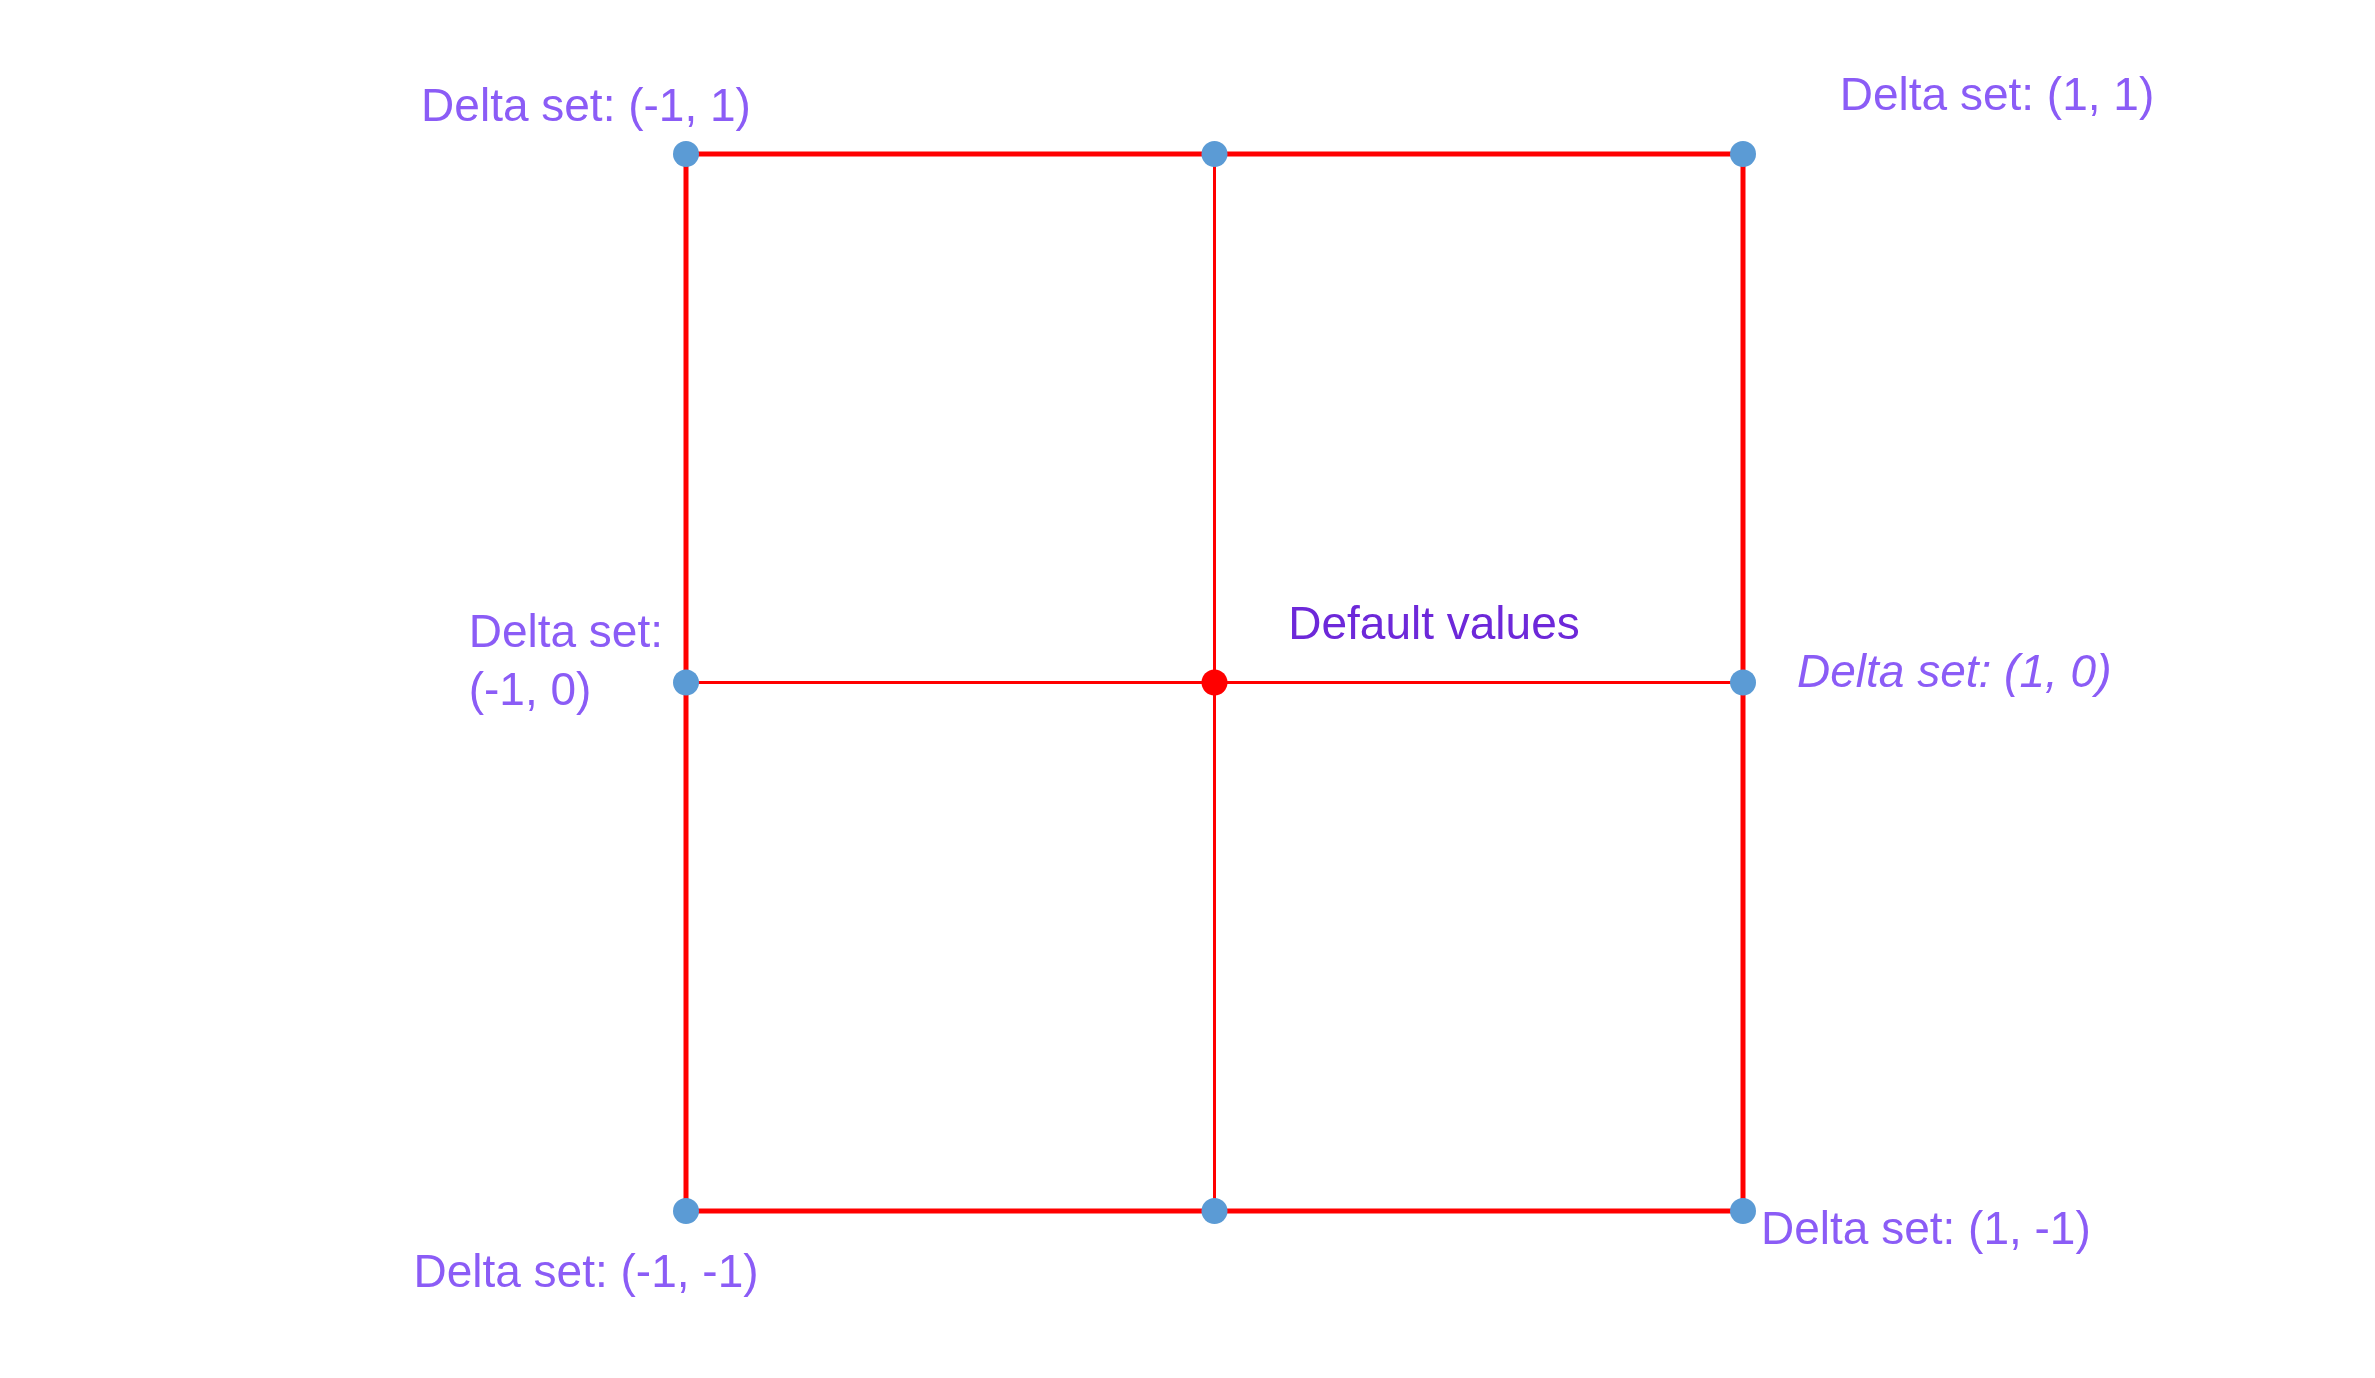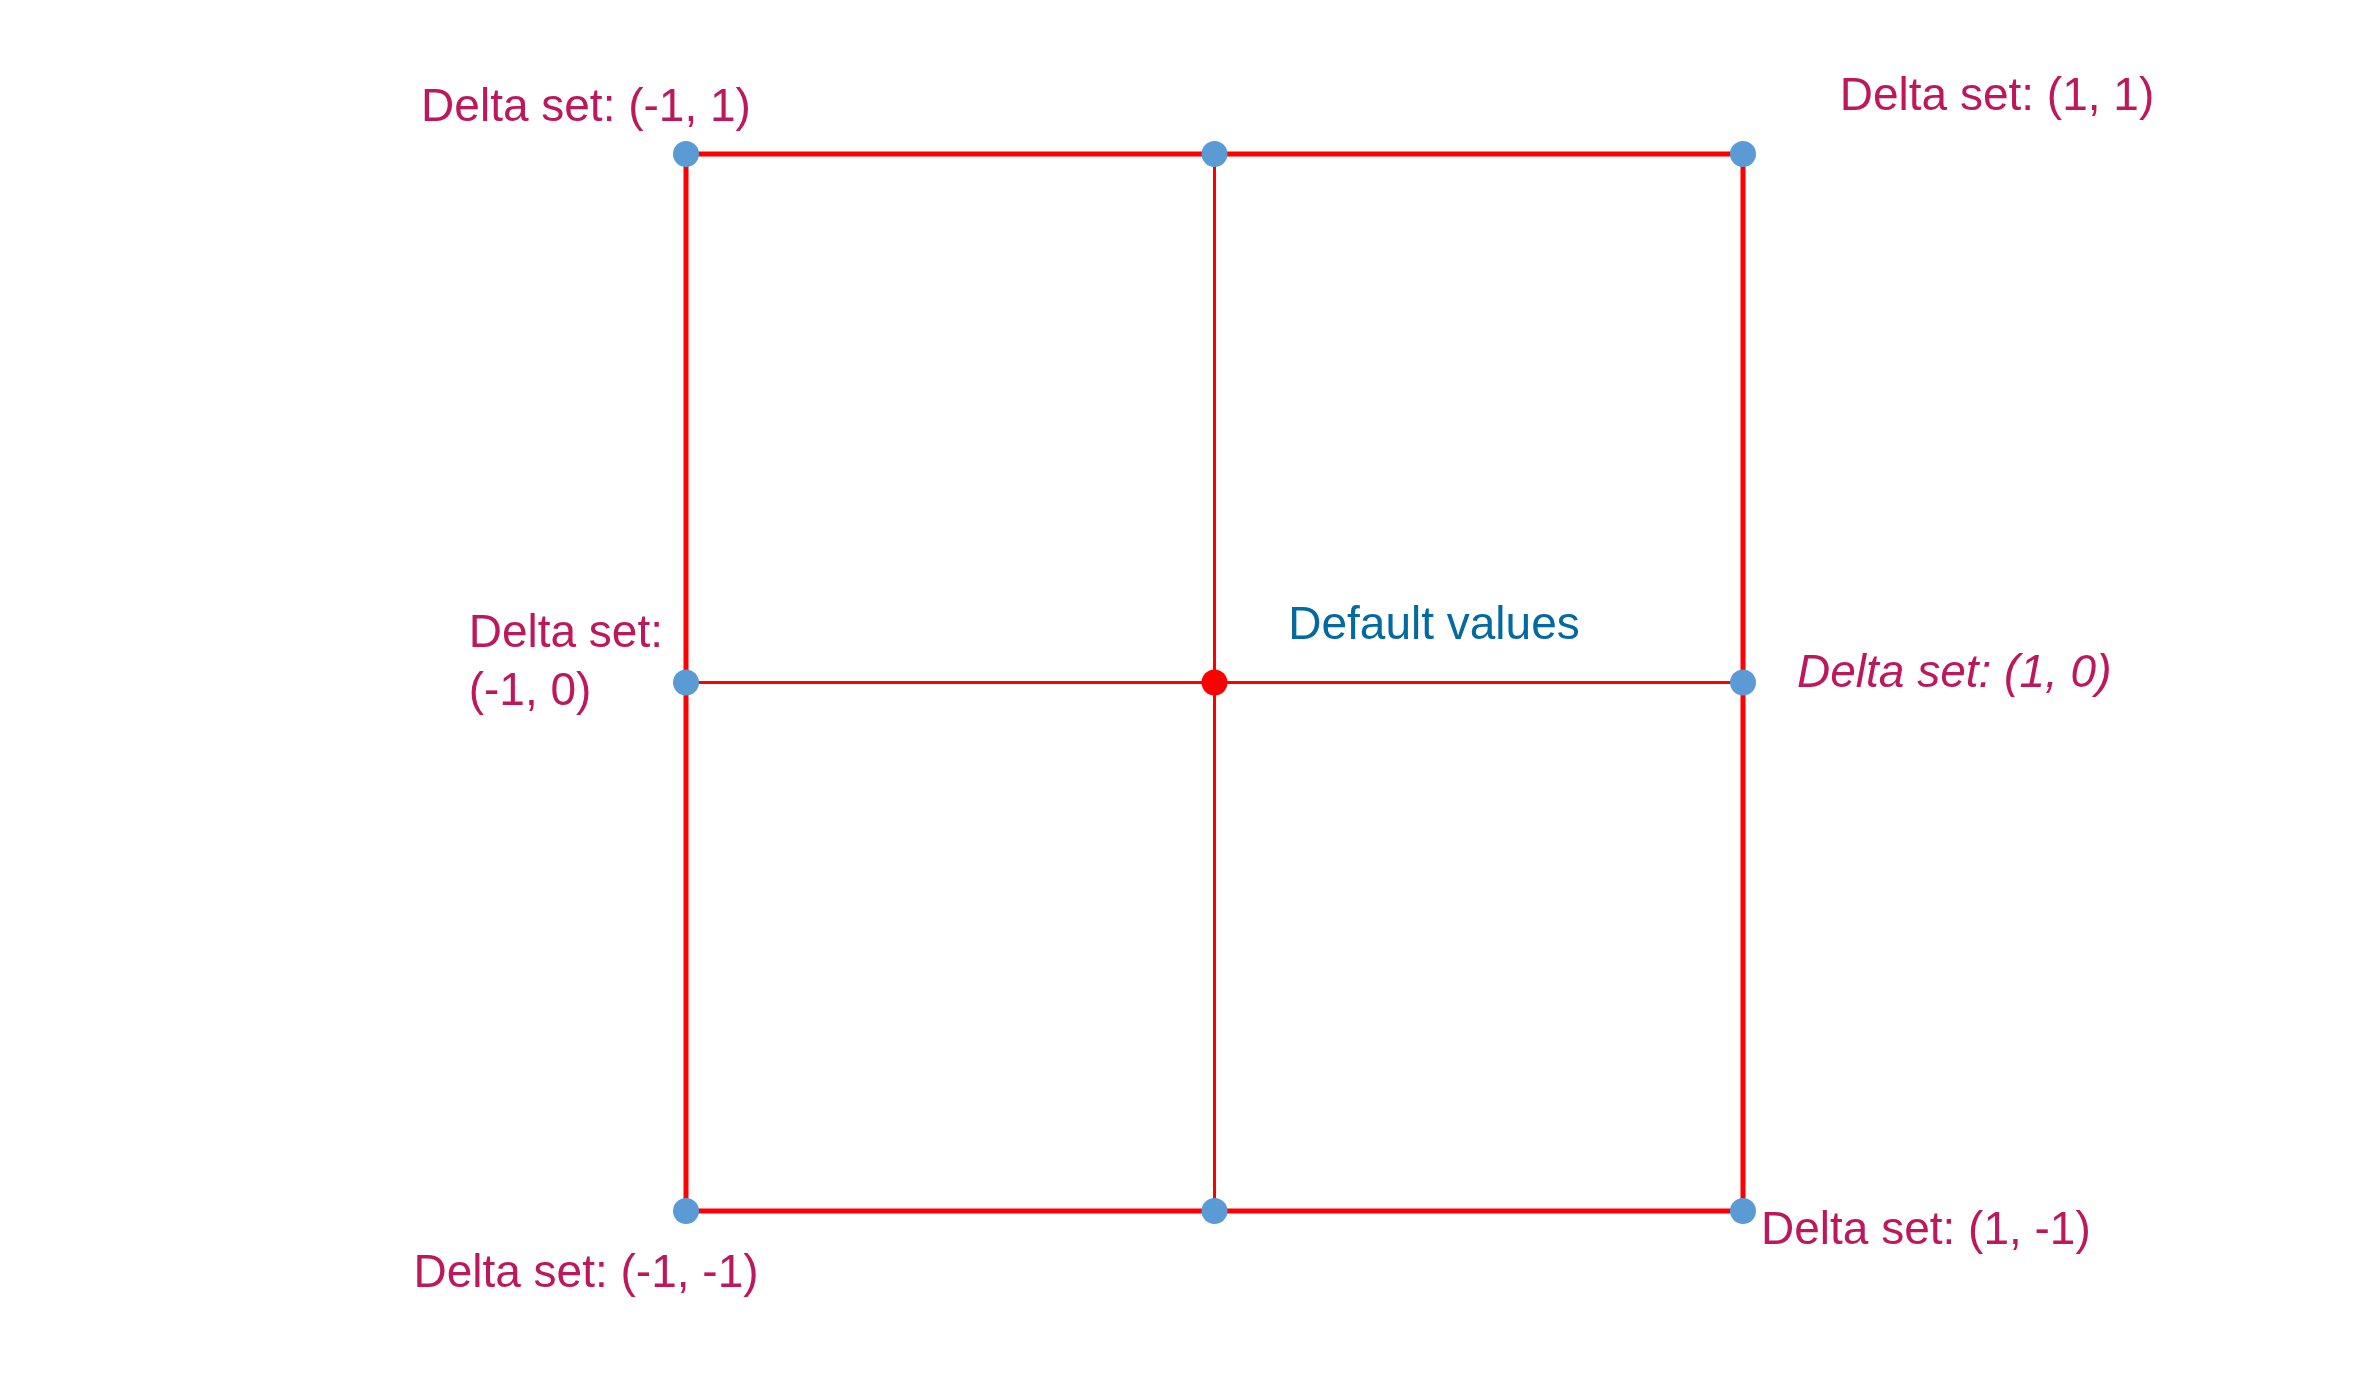--- a/index.html
+++ b/index.html
@@ -19,34 +19,34 @@
     position: absolute;
     left: 0;
     top: 0;
     width: 2375px;
     height: 1378px;
   }
   .label {
     position: absolute;
     font-size: 46px;
     line-height: 1.25;
-    color: #be185d;
+    color: #8b5cf6;
     white-space: nowrap;
   }
   .label.centered {
     transform: translate(-50%, -50%);
   }
   .label.v-centered {
     transform: translateY(-50%);
   }
   .label.right-align {
     margin-left: 32px;
   }
   .label.red {
-    color: #0369a1;
+    color: #6d28d9;
   }
   .label .line {
     display: block;
   }
 </style>
 </head>
 <body>
 
 <div class="canvas">
 

